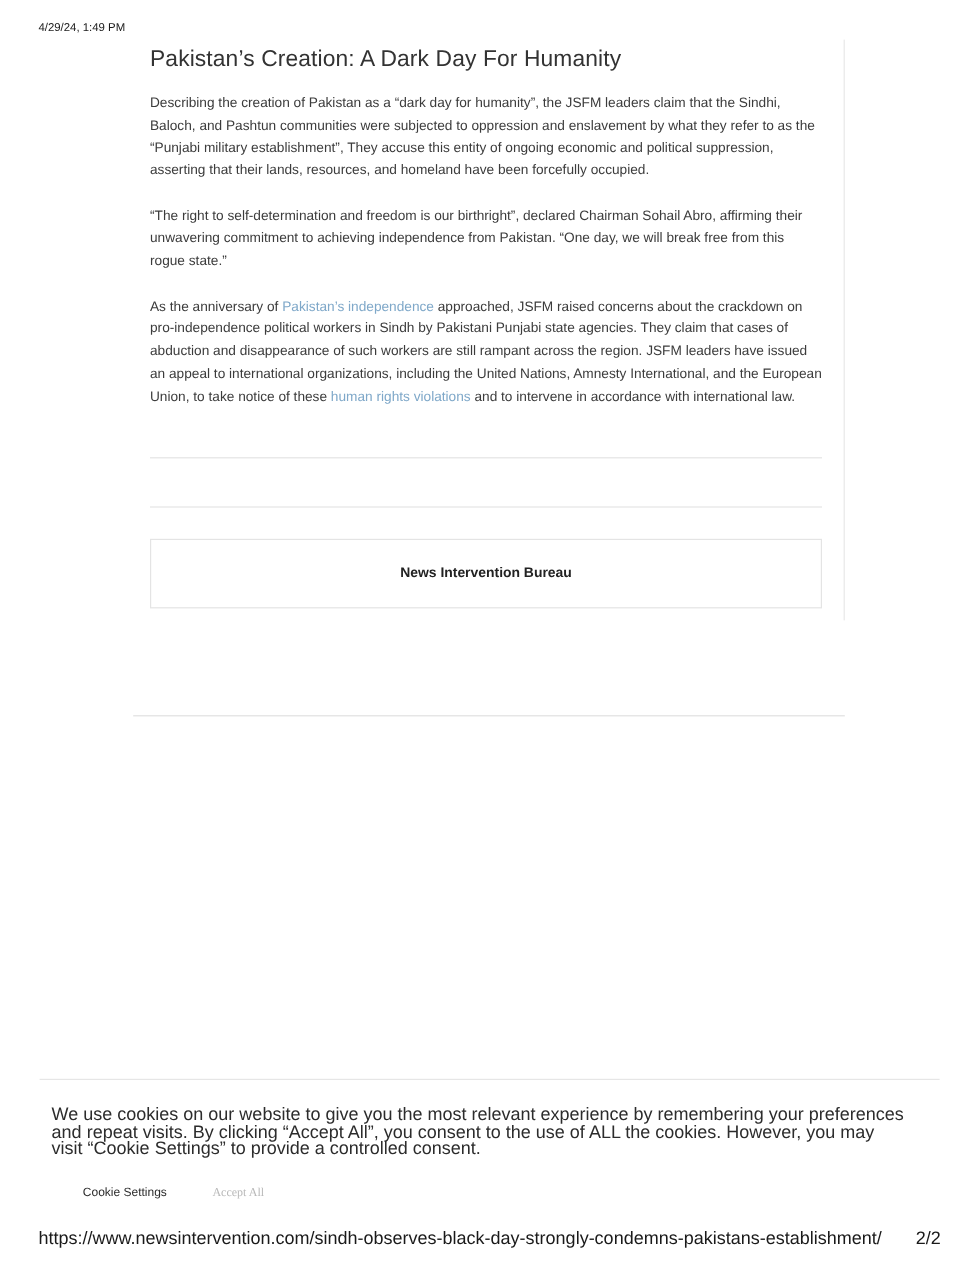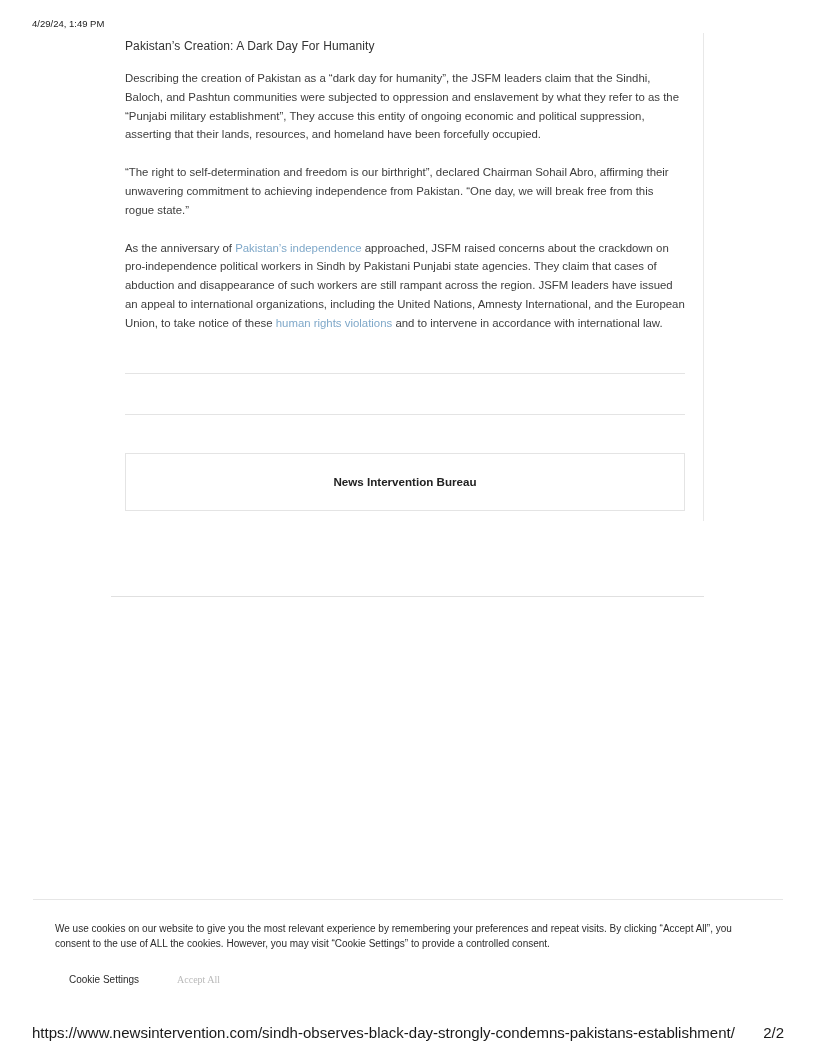--- a/index.html
+++ b/index.html
@@ -50,21 +50,21 @@
     width: 592px;
     background: #ffffff;
     border-right: 1px solid #e8e8e8;
     padding-bottom: 10px;
   }
   .content-inner {
     padding: 0 18px 0 14px;
   }
 
   h2.article-subtitle {
-    font-size: 12px;
+    font-size: 19px;
     font-weight: 400;
     color: #333333;
     margin: 6px 0 16px 0;
     letter-spacing: 0.1px;
   }
 
   p.body-text {
     font-size: 11.4px;
     line-height: 18.8px;
     color: #3c3c3c;
@@ -78,21 +78,21 @@
 
   .rule {
     border: 0;
     border-top: 1px solid #e4e4e4;
     margin: 0;
   }
   .rule-1 { margin-top: 40px; }
   .rule-2 { margin-top: 40px; }
 
   .byline-box {
-    margin-top: 38px;
+    margin-top: 26px;
     border: 1px solid #e4e4e4;
     height: 56px;
     display: flex;
     align-items: center;
     justify-content: center;
   }
   .byline-box span {
     font-size: 11.6px;
     font-weight: bold;
     color: #222222;
@@ -109,24 +109,24 @@
   
   .cookie-banner {
     position: absolute;
     left: 33px;
     top: 899px;
     width: 750px;
     border-top: 1px solid #e6e6e6;
     padding-top: 22px;
   }
   .cookie-text {
-    font-size: 10px;
+    font-size: 15px;
     line-height: 14.6px;
     color: #2c2c2c;
-    margin: 0 0 0 22px;
+    margin: 0 0 0 10px;
     width: 712px;
   }
   .cookie-buttons {
     margin: 19px 0 0 28px;
     display: flex;
     align-items: flex-end;
     gap: 22px;
   }
   .btn-cookie-settings {
     font-size: 10px;

